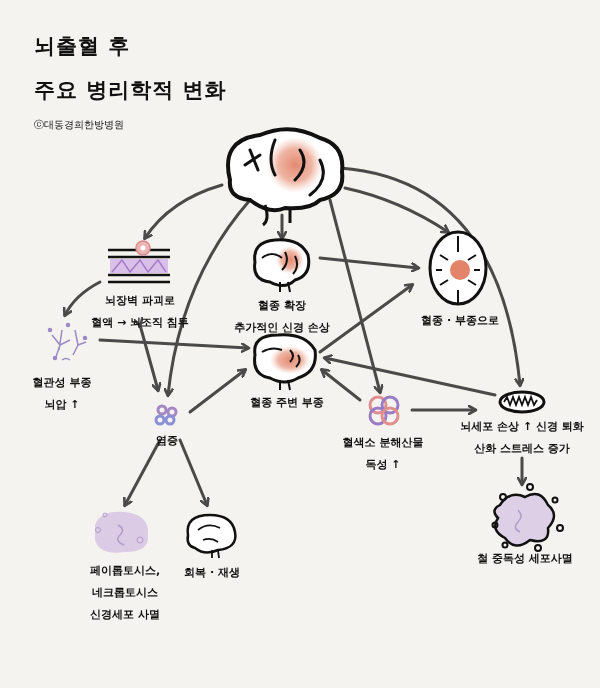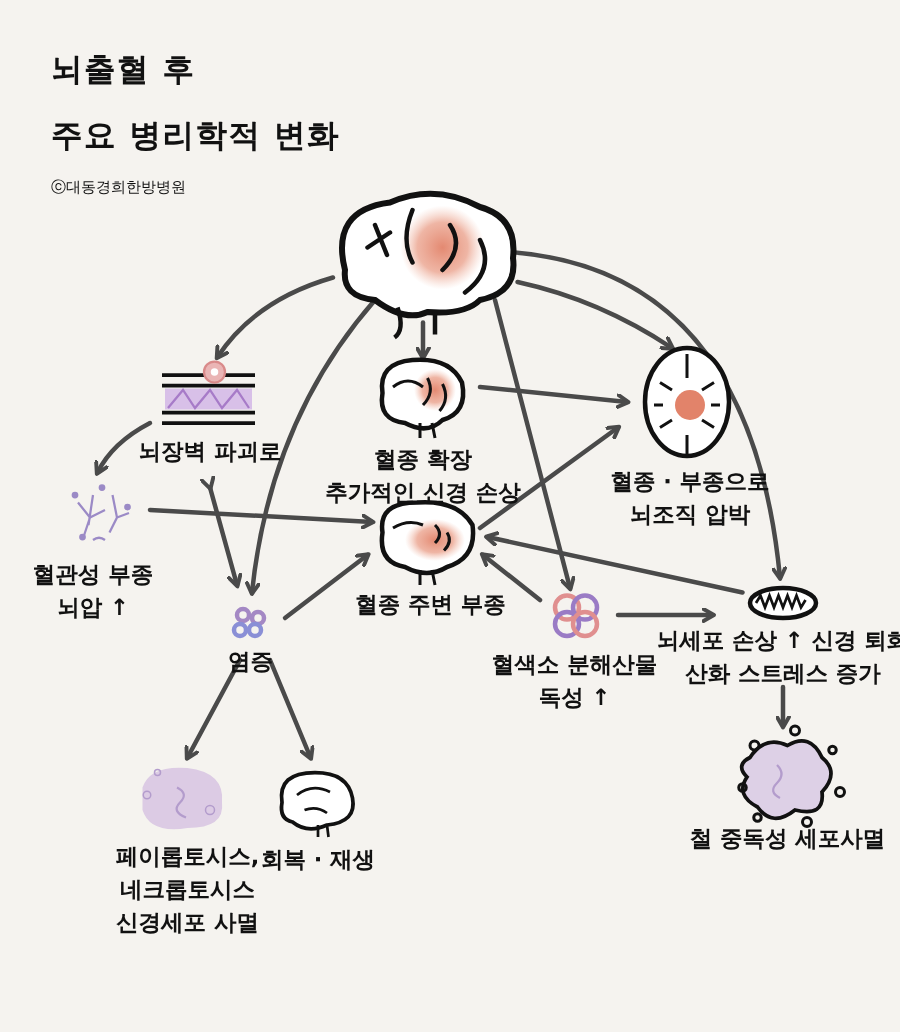--- a/index.html
+++ b/index.html
@@ -10,21 +10,21 @@
     }
     .title {
       position: absolute; left: 34px; font-weight: bold; font-size: 21px;
       letter-spacing: 1px; color: #111;
     }
     .credit {
       position: absolute; left: 34px; top: 118px; font-size: 10px; font-weight: normal;
     }
     svg.layer { position: absolute; left: 0; top: 0; }
     .label {
-      position: absolute; font-size: 15px; font-weight: bold; text-align: center;
+      position: absolute; font-size: 11px; font-weight: bold; text-align: center;
       line-height: 22px; white-space: nowrap; transform: translateX(-50%);
       color: #111;
     }
   </style>
 </head>
 <body>
 
 <div class="title" style="top:32px">뇌출혈 후</div>
 <div class="title" style="top:76px">주요 병리학적 변화</div>
 <div class="credit">ⓒ대동경희한방병원</div>
@@ -173,30 +173,30 @@
     <circle cx="555" cy="500" r="2.5" fill="none" stroke="#111" stroke-width="2"></circle>
     <circle cx="560" cy="528" r="3" fill="none" stroke="#111" stroke-width="2"></circle>
     <circle cx="495" cy="525" r="2.5" fill="none" stroke="#111" stroke-width="2"></circle>
     <circle cx="538" cy="548" r="3" fill="none" stroke="#111" stroke-width="2"></circle>
     <circle cx="505" cy="545" r="2.5" fill="none" stroke="#111" stroke-width="2"></circle>
   </g>
 </svg>
 
 <div class="label" style="left:140px; top:290px">
   <div>뇌장벽 파괴로</div>
+  <div>혈액 → 뇌조직 침투</div>
 </div>
 
 <div class="label" style="left:282px; top:295px">
   <div>혈종 확장</div>
   <div>추가적인 신경 손상</div>
 </div>
 
 <div class="label" style="left:460px; top:310px">
   <div>혈종 · 부종으로</div>
-  <div>뇌조직 압박</div>
 </div>
 
 <div class="label" style="left:62px; top:372px">
   <div>혈관성 부종</div>
   <div>뇌압 ↑</div>
 </div>
 
 <div class="label" style="left:287px; top:392px">
   <div>혈종 주변 부종</div>
 </div>

